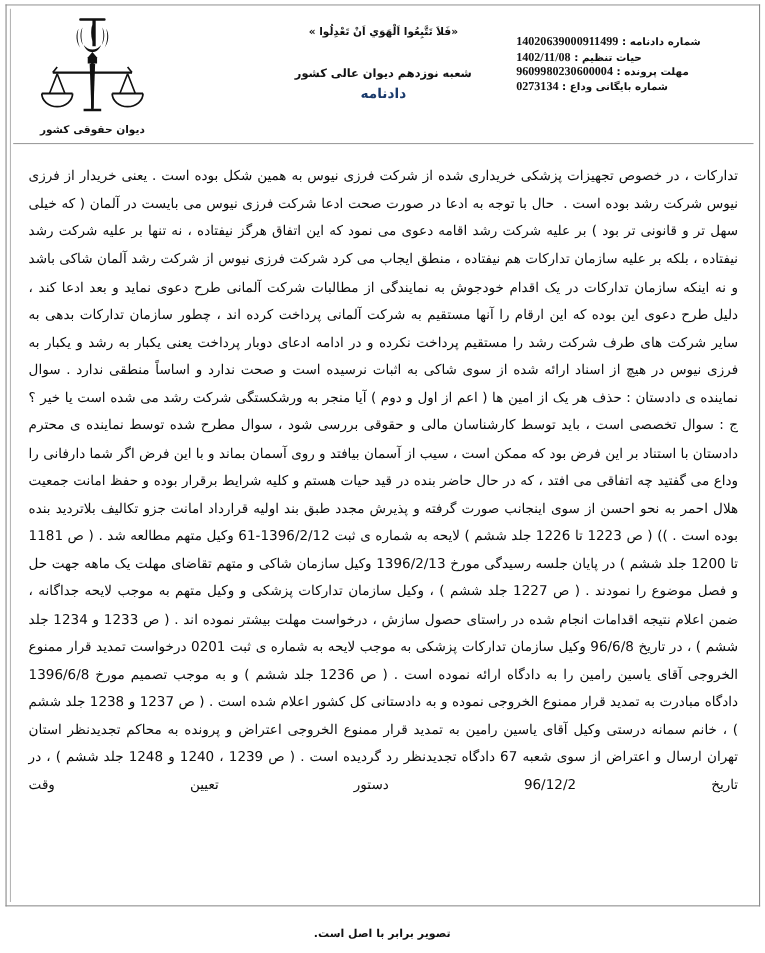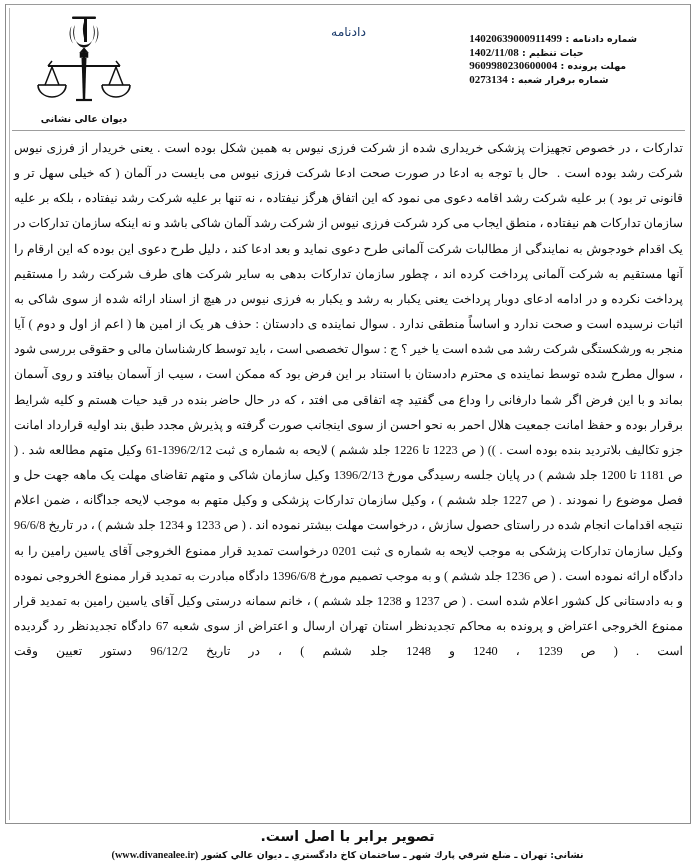--- a/index.html
+++ b/index.html
@@ -96,21 +96,21 @@
     margin-bottom: 26px;
   }
   .branch {
     font-size: 10.4px;
     font-weight: bold;
     color: #111;
     margin-bottom: 4px;
   }
   .doc-type {
     font-size: 12.4px;
-    font-weight: normal;
+    font-weight: bold;
     color: #1a3a6b;
   }
 
   .hdr-emblem {
     position: absolute;
     left: 12px;
     top: 2px;
     width: 120px;
     text-align: center;
   }
@@ -142,46 +142,45 @@
     top: 136px;
     direction: rtl;
     text-align: justify;
     text-align-last: justify;
     font-family: "DejaVu Sans", "Liberation Sans", sans-serif;
     font-size: 12.3px;
     line-height: 25.15px;
     color: #0b0b0b;
   }
   .body-text p {
-    margin: 0;
+    margin: 12px;
     text-align: justify;
     text-align-last: justify;
     white-space: pre-wrap;
-    font-family: Liberation Serif, serif;
   }
 
   
   .footer-rule {
     position: absolute;
     left: 5px;
     right: 4px;
     bottom: 42px;
     height: 1px;
     background: #8f8f8f;
   }
   .footer {
     position: absolute;
     left: 0;
     right: 0;
     bottom: 6px;
     text-align: center;
     direction: rtl;
   }
   .footer .certify {
-    font-size: 14px;
+    font-size: 10px;
     font-weight: bold;
     color: #111;
     margin-bottom: 5px;
   }
   .footer .address {
     font-size: 9.3px;
     font-weight: bold;
     color: #111;
   }
   .footer .address .site {
@@ -209,26 +208,28 @@
       </div>
       <div class="row">
         <span>حیات تنظیم :</span>
         <span class="num">1402/11/08</span>
       </div>
       <div class="row">
         <span>مهلت پرونده :</span>
         <span class="num">9609980230600004</span>
       </div>
       <div class="row">
-        <span>شماره برقرار شعبه :</span>
+        <span>شماره بایگانی وداع :</span>
         <span class="num">0273134</span>
       </div>
     </div>
 
     <div class="hdr-center">
+      <div class="verse">«فَلاَ تَتَّبِعُوا اَلْهَوَي اَنْ تَعْدِلُوا »</div>
+      <div class="branch">شعبه نوزدهم دیوان عالی کشور</div>
       <div class="doc-type">دادنامه</div>
     </div>
 
     <div class="hdr-emblem">
       <svg width="104" height="100" viewBox="0 0 104 100">
         <g fill="#111111" stroke="none">
 
           <path d="M52 10 C50.5 14 50.5 20 52 26 C53.5 20 53.5 14 52 10 Z"></path>
           <path d="M52 6 L52 30 L55 30 L55 6 Z"></path>
           <path d="M43 13 C40.5 17 40.5 24 43.5 29 C41.5 23 41.8 17.5 43 13 Z"></path>
@@ -255,33 +256,29 @@
           <path d="M84 55 L77 73 M84 55 L91 73"></path>
 
           <path d="M6 73 A14 12 0 0 0 34 73" stroke-width="1.6"></path>
           <path d="M6 73 L34 73" stroke-width="1.6"></path>
           <path d="M70 73 A14 12 0 0 0 98 73" stroke-width="1.6"></path>
           <path d="M70 73 L98 73" stroke-width="1.6"></path>
 
           <path d="M44 88 L60 88" stroke-width="2.2"></path>
         </g>
       </svg>
-      <div class="emblem-caption">دیوان عالی نشانی</div>
+      <div class="emblem-caption">دیوان حقوقی کشور</div>
     </div>
 
   </div>
 
   <div class="hdr-rule"></div>
 
   <div class="body-text">
     <p>تدارکات ، در خصوص تجهیزات پزشکی خریداری شده از شرکت فرزی نیوس به همین شکل بوده است . یعنی خریدار از فرزی نیوس شرکت رشد بوده است .  حال با توجه به ادعا در صورت صحت ادعا شرکت فرزی نیوس می بایست در آلمان ( که خیلی سهل تر و قانونی تر بود ) بر علیه شرکت رشد اقامه دعوی می نمود که این اتفاق هرگز نیفتاده ، نه تنها بر علیه شرکت رشد نیفتاده ، بلکه بر علیه سازمان تدارکات هم نیفتاده ، منطق ایجاب می کرد شرکت فرزی نیوس از شرکت رشد آلمان شاکی باشد و نه اینکه سازمان تدارکات در یک اقدام خودجوش به نمایندگی از مطالبات شرکت آلمانی طرح دعوی نماید و بعد ادعا کند ، دلیل طرح دعوی این بوده که این ارقام را آنها مستقیم به شرکت آلمانی پرداخت کرده اند ، چطور سازمان تدارکات بدهی به سایر شرکت های طرف شرکت رشد را مستقیم پرداخت نکرده و در ادامه ادعای دوبار پرداخت یعنی یکبار به رشد و یکبار به فرزی نیوس در هیچ از اسناد ارائه شده از سوی شاکی به اثبات نرسیده است و صحت ندارد و اساساً منطقی ندارد . سوال نماینده ی دادستان : حذف هر یک از امین ها ( اعم از اول و دوم ) آیا منجر به ورشکستگی شرکت رشد می شده است یا خیر ؟ ج : سوال تخصصی است ، باید توسط کارشناسان مالی و حقوقی بررسی شود ، سوال مطرح شده توسط نماینده ی محترم دادستان با استناد بر این فرض بود که ممکن است ، سیب از آسمان بیافتد و روی آسمان بماند و با این فرض اگر شما دارفانی را وداع می گفتید چه اتفاقی می افتد ، که در حال حاضر بنده در قید حیات هستم و کلیه شرایط برقرار بوده و حفظ امانت جمعیت هلال احمر به نحو احسن از سوی اینجانب صورت گرفته و پذیرش مجدد طبق بند اولیه قرارداد امانت جزو تکالیف بلاتردید بنده بوده است . )) ( ص 1223 تا 1226 جلد ششم ) لایحه به شماره ی ثبت 1396/2/12-61 وکیل متهم مطالعه شد . ( ص 1181 تا 1200 جلد ششم ) در پایان جلسه رسیدگی مورخ 1396/2/13 وکیل سازمان شاکی و متهم تقاضای مهلت یک ماهه جهت حل و فصل موضوع را نمودند . ( ص 1227 جلد ششم ) ، وکیل سازمان تدارکات پزشکی و وکیل متهم به موجب لایحه جداگانه ، ضمن اعلام نتیجه اقدامات انجام شده در راستای حصول سازش ، درخواست مهلت بیشتر نموده اند . ( ص 1233 و 1234 جلد ششم ) ، در تاریخ 96/6/8 وکیل سازمان تدارکات پزشکی به موجب لایحه به شماره ی ثبت 0201 درخواست تمدید قرار ممنوع الخروجی آقای یاسین رامین را به دادگاه ارائه نموده است . ( ص 1236 جلد ششم ) و به موجب تصمیم مورخ 1396/6/8 دادگاه مبادرت به تمدید قرار ممنوع الخروجی نموده و به دادستانی کل کشور اعلام شده است . ( ص 1237 و 1238 جلد ششم ) ، خانم سمانه درستی وکیل آقای یاسین رامین به تمدید قرار ممنوع الخروجی اعتراض و پرونده به محاکم تجدیدنظر استان تهران ارسال و اعتراض از سوی شعبه 67 دادگاه تجدیدنظر رد گردیده است . ( ص 1239 ، 1240 و 1248 جلد ششم ) ، در تاریخ 96/12/2 دستور تعیین وقت</p>
   </div>
 
   <div class="footer-rule"></div>
   <div class="footer">
     <div class="certify">تصویر برابر با اصل است.</div>
-    <div class="address">
-      <span>نشانی:  تهران ـ ضلع شرقي پارك شهر ـ ساختمان كاخ دادگستري ـ دیوان عالي كشور</span>
-      <span class="site">(www.divanealee.ir)</span>
-    </div>
   </div>
 
 </div>
 
 </body></html>

